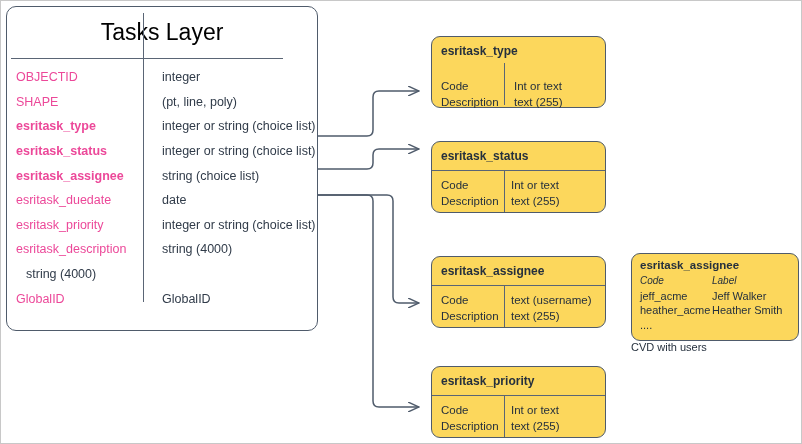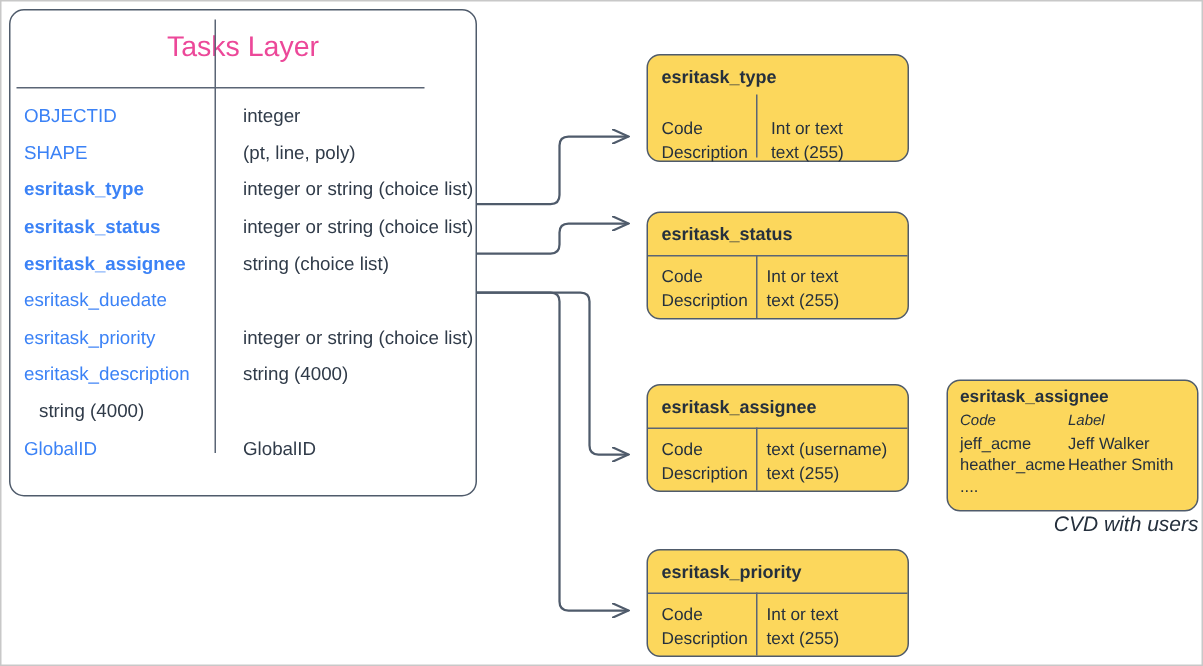--- a/index.html
+++ b/index.html
@@ -13,39 +13,39 @@
 
   
   #tasks-layer{
     position:absolute;left:5px;top:5px;width:312px;height:325px;
     border:1.6px solid #4f5b6b;border-radius:10px;background:#ffffff;
     box-sizing:border-box;
   }
   #tasks-title{
     position:absolute;left:0;top:0;width:100%;height:50px;
     display:flex;align-items:center;justify-content:center;
-    font-size:19px;color:#ec4899;
+    font-size:23px;color:#000000;
   }
   #tasks-title-rule{
     position:absolute;left:4px;top:51px;width:272px;height:0;
     border-top:1.6px solid #5a6575;
   }
   #tasks-col-rule{
     position:absolute;left:136px;top:6px;width:0;height:289px;
     border-left:1.6px solid #5a6575;
   }
   .field-rows{
     position:absolute;left:0;top:58px;width:100%;
   }
   .field-row{
     display:flex;align-items:center;height:24.6px;
   }
   .f-name{
     width:136px;box-sizing:border-box;padding-left:9px;
-    font-size:12.5px;color:#3b82f6;white-space:nowrap;
+    font-size:12.5px;color:#ec4899;white-space:nowrap;
   }
   .f-type{
     flex:1;box-sizing:border-box;padding-left:19px;
     font-size:12.5px;color:#303b49;white-space:nowrap;
   }
   .f-name.bold{font-weight:bold;}
 
   
   .domain-box{
     position:absolute;background:#FCD75C;
@@ -79,21 +79,21 @@
     position:absolute;left:8px;top:5px;font-size:11.5px;
     font-weight:bold;color:#25303d;white-space:nowrap;
   }
   .cvd-grid{position:absolute;left:8px;top:20px;width:155px;}
   .cvd-row{display:flex;font-size:11px;color:#25303d;line-height:14.5px;}
   .cvd-row .c1{width:72px;white-space:nowrap;}
   .cvd-row .c2{white-space:nowrap;}
   .cvd-row.hdr{font-style:italic;font-size:10px;}
   #cvd-caption{
     position:absolute;left:630px;top:340px;width:168px;
-    text-align:right;font-size:14px;font-style:italic;color:#25303d;
+    text-align:left;font-size:11px;color:#25303d;
   }
 </style>
 </head>
 <body>
 
 <div id="canvas">
 
   <svg class="layer" viewBox="0 0 802 444" xmlns="http://www.w3.org/2000/svg">
     <defs>
       <marker id="arrowOpen" markerWidth="12" markerHeight="10" refX="11" refY="5" orient="auto" markerUnits="userSpaceOnUse">
@@ -131,20 +131,21 @@
         <div class="field-row">
           <div class="f-name bold">esritask_status</div>
           <div class="f-type">integer or string (choice list)</div>
         </div>
         <div class="field-row">
           <div class="f-name bold">esritask_assignee</div>
           <div class="f-type">string (choice list)</div>
         </div>
         <div class="field-row">
           <div class="f-name">esritask_duedate</div>
+          <div class="f-type">date</div>
         </div>
         <div class="field-row">
           <div class="f-name">esritask_priority</div>
           <div class="f-type">integer or string (choice list)</div>
         </div>
         <div class="field-row">
           <div class="f-name">esritask_description</div>
           <div class="f-type">string (4000)</div>
         </div>
         <div class="field-row">

